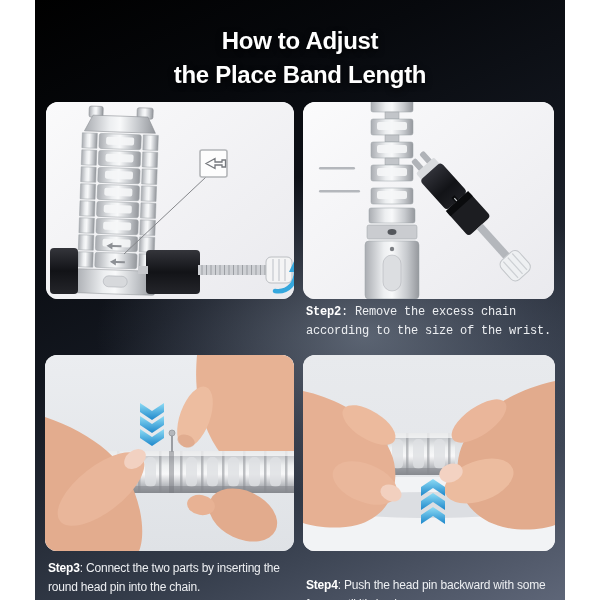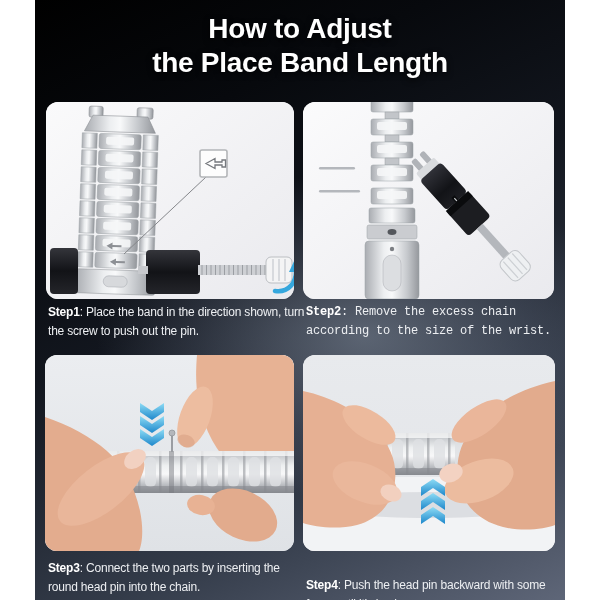--- a/index.html
+++ b/index.html
@@ -7,22 +7,22 @@
     width:600px;height:600px;position:relative;background:#ffffff;
     font-family:"Liberation Sans", sans-serif;overflow:hidden;
   }
   .sheet{
     position:absolute;left:35px;top:0;width:530px;height:600px;overflow:hidden;
     background:
       radial-gradient(70% 38% at 62% 56%, rgba(150,162,180,0.50) 0%, rgba(110,120,140,0.25) 45%, rgba(0,0,0,0) 72%),
       linear-gradient(155deg, #000000 0%, #07090d 22%, #12161e 45%, #333b49 75%, #5e6678 100%);
   }
   .header{
-    position:absolute;top:12px;left:0;width:100%;text-align:center;
-    color:#ffffff;font-weight:700;font-size:28px;line-height:34px;letter-spacing:-0.3px;
+    position:absolute;top:24px;left:0;width:100%;text-align:center;
+    color:#ffffff;font-weight:700;font-size:24px;line-height:34px;letter-spacing:-0.3px;
     text-shadow:0 2px 6px rgba(0,0,0,0.85);
   }
   .header span{display:block;}
   .card{
     position:absolute;border-radius:12px;overflow:hidden;background:#f3f3f5;
   }
   #card1{left:11px;top:102px;width:248px;height:197px;}
   #card2{left:268px;top:102px;width:251px;height:197px;}
   #card3{left:10px;top:355px;width:249px;height:196px;}
   #card4{left:268px;top:355px;width:252px;height:196px;}
@@ -338,21 +338,20 @@
       <ellipse cx="176" cy="126" rx="36" ry="20" transform="rotate(-20 176 126)" fill="#ecbc9f"></ellipse>
       <ellipse cx="148" cy="118" rx="12" ry="9" transform="rotate(-20 148 118)" fill="#f3d2c2"></ellipse>
       <g fill="url(#p4cyan)">
         <path d="M118,132 L130,124 L142,132 L142,141 L130,133 L118,141 Z"></path>
         <path d="M118,146 L130,138 L142,146 L142,155 L130,147 L118,155 Z"></path>
         <path d="M118,160 L130,152 L142,160 L142,169 L130,161 L118,169 Z"></path>
       </g>
     </svg>
   </div>
 
-  <p class="caption" id="cap1"><span class="b">Step1</span><span>: </span><span>Place the band in the direction shown, turn the screw to push out the pin.</span></p>
 
   <p class="caption" id="cap2"><span class="b">Step2</span><span>: </span><span>Remove the excess chain according to the size of the wrist.</span></p>
 
   <p class="caption" id="cap3"><span class="b">Step3</span><span>: </span><span>Connect the two parts by inserting the round head pin into the chain.</span></p>
 
   <p class="caption" id="cap4"><span class="b">Step4</span><span>: </span><span>Push the head pin backward with some force until it’s in place.</span></p>
 
 </div>
 
 </body></html>

